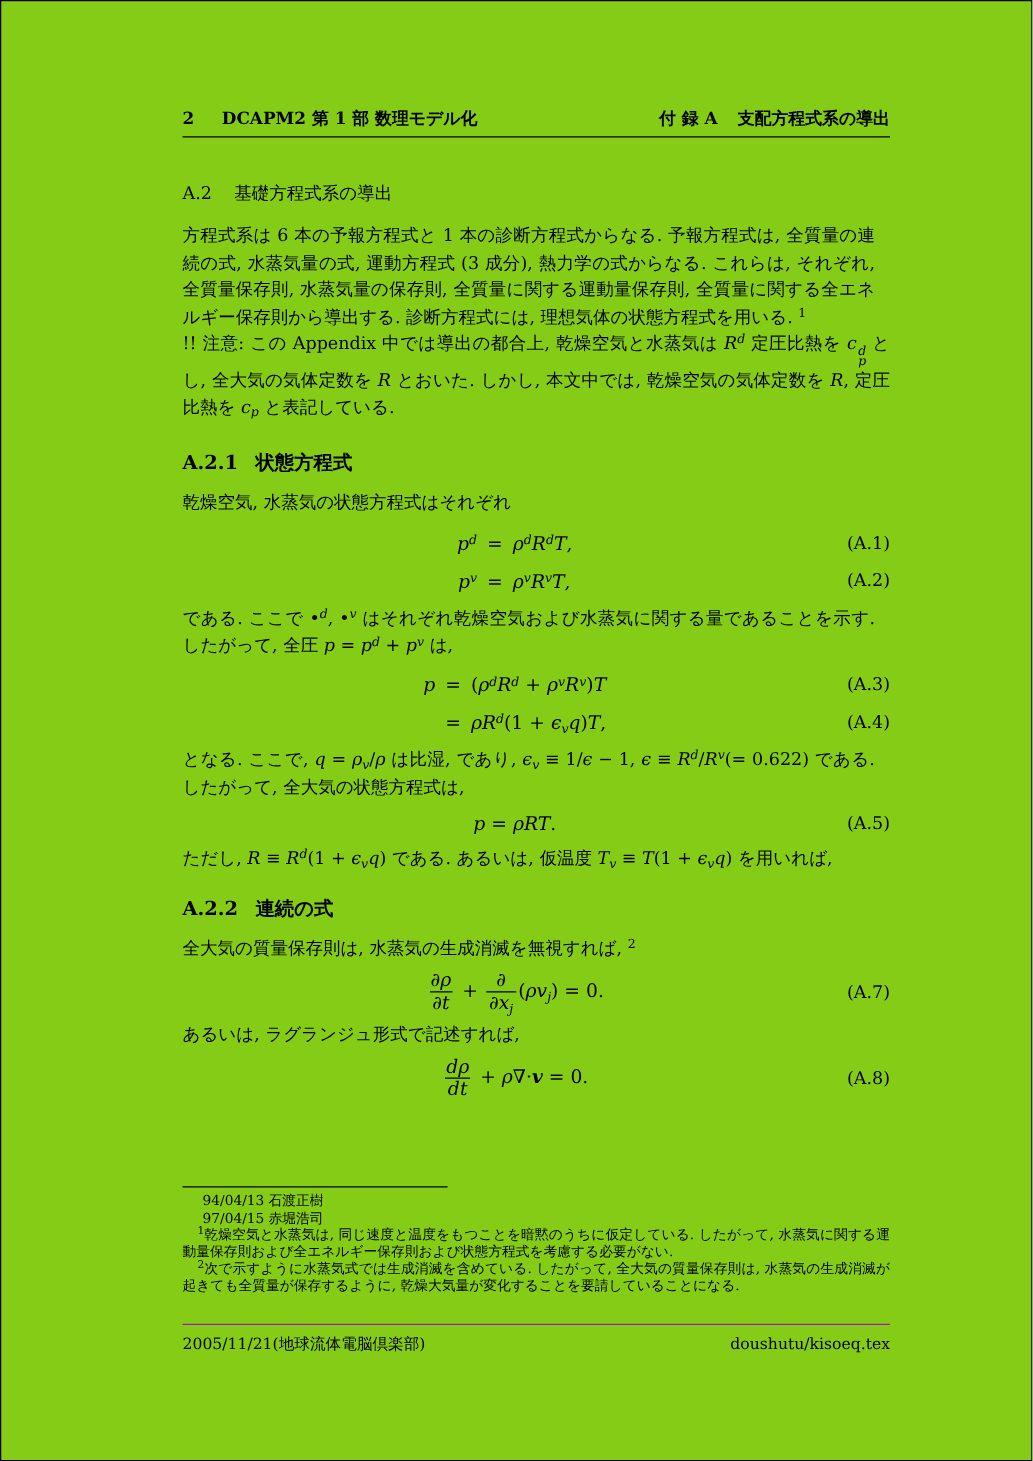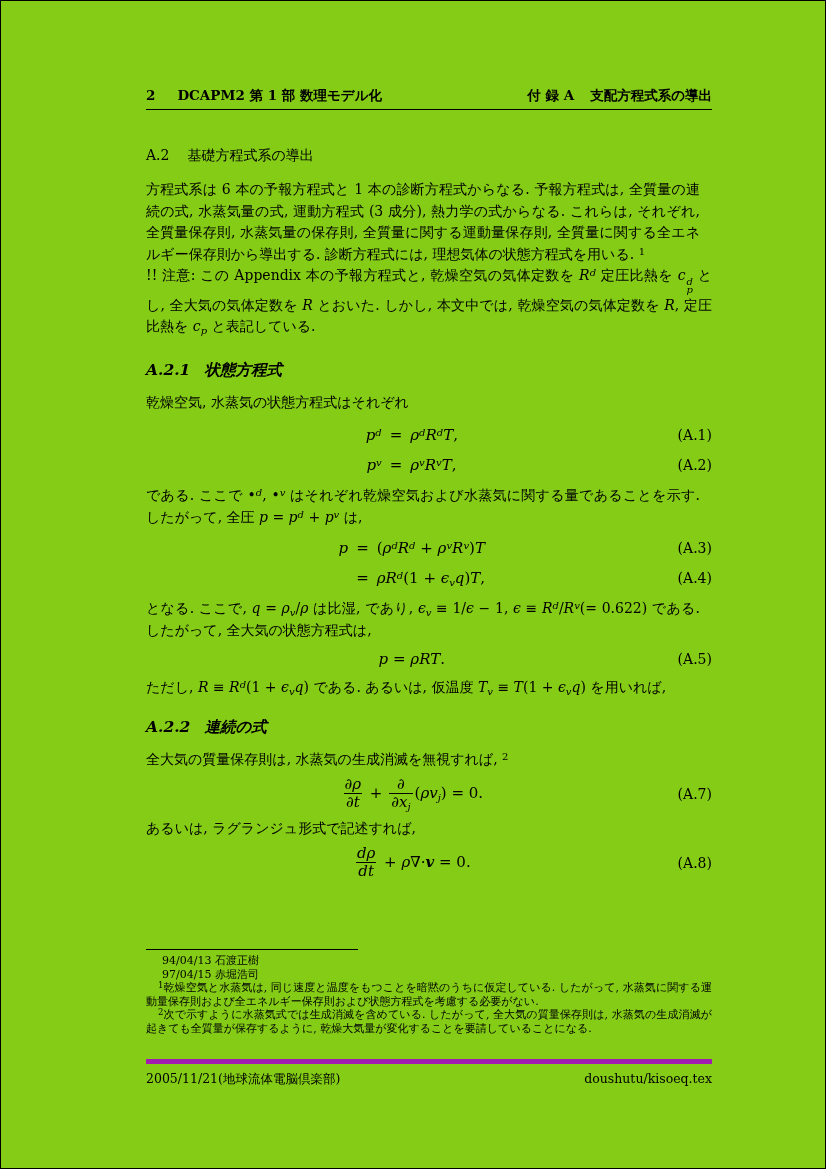--- a/index.html
+++ b/index.html
@@ -17,21 +17,21 @@
 
   
   .header{display:flex;justify-content:space-between;font-weight:bold;font-size:13.5px;line-height:17px;}
   .header .hl span:first-child{margin-right:22px;}
   .header .hr span:first-child{margin-right:16px;}
   .header-rule{border-top:1px solid #000;margin-top:5px;height:0;}
 
   
   h1.sec{font-size:14px;font-weight:normal;margin:33px 0 0 0;line-height:24px;}
   h1.sec .secnum{margin-right:18px;}
-  h2.sec{font-size:15.5px;font-weight:bold;margin:22px 0 0 0;line-height:20px;font-style:italic;}
+  h2.sec{font-size:15.5px;font-weight:bold;margin:22px 0 0 0;line-height:20px;}
   h2.sec .secnum{margin-right:14px;}
 
   
   p.para{margin:12px 12px 0 0;font-size:14px;line-height:21.5px;text-align:justify;}
   p.cont{margin:0;}
   p.mt8{margin-top:8px;} p.mt6{margin-top:6px;}
 
   
   .tk-i{font-style:italic;}
   .tk-b{font-style:italic;font-weight:bold;}
@@ -54,21 +54,21 @@
   .eq-one{margin:6px 0 6px 0;}
 
   
   .footnotes{position:absolute;left:145px;top:948px;width:566px;font-size:11px;line-height:13.5px;}
   .fnrule{width:212px;border-top:1px solid #000;margin-bottom:4px;height:0;}
   .fn-date{margin:0 0 0 16px;}
   p.fn{margin:0;text-indent:12px;text-align:justify;}
   .fn sup.sup{font-size:8.5px;vertical-align:3.5px;}
 
   
-  .footer{position:absolute;left:145px;top:1058px;width:566px;border-top:5px solid #a21caf;padding-top:7px;display:flex;justify-content:space-between;font-size:12.5px;}
+  .footer{position:absolute;left:145px;top:1058px;width:566px;border-top:1px solid #a21caf;padding-top:7px;display:flex;justify-content:space-between;font-size:12.5px;}
 </style>
 </head>
 <body>
 
 <div class="page">
   <div class="content">
 
     <div class="header">
       <div class="hl">
         <span>2</span><span>DCAPM2 第 1 部 数理モデル化</span>
@@ -77,21 +77,21 @@
         <span>付 録 A</span><span>支配方程式系の導出</span>
       </div>
     </div>
     <div class="header-rule"></div>
 
     <h1 class="sec">
       <span class="secnum">A.2</span><span>基礎方程式系の導出</span>
     </h1>
 
     <p class="para"><span class="tk-r">方程式系は 6 本の予報方程式と 1 本の診断方程式からなる. 予報方程式は, 全質量の連続の式, 水蒸気量の式, 運動方程式 (3 成分), 熱力学の式からなる. これらは, それぞれ, 全質量保存則, 水蒸気量の保存則, 全質量に関する運動量保存則, 全質量に関する全エネルギー保存則から導出する. 診断方程式には, 理想気体の状態方程式を用いる. </span><sup class="tk-r sup">1</sup></p>
-    <p class="para cont"><span class="tk-r">!! 注意: この Appendix 本の予報方程式と, 乾燥空気の気体定数を </span><span class="tk-i">R</span><sup class="tk-i sup">d</sup><span class="tk-r"> 定圧比熱を </span><span class="tk-i">c</span><span class="ss">
+    <p class="para cont"><span class="tk-r">!! 注意: この Appendix 中では導出の都合上, 乾燥空気と水蒸気は </span><span class="tk-i">R</span><sup class="tk-i sup">d</sup><span class="tk-r"> 定圧比熱を </span><span class="tk-i">c</span><span class="ss">
           <span class="tk-i">d</span>
           <span class="tk-i">p</span>
         </span><span class="tk-r"> とし, 全大気の気体定数を </span><span class="tk-i">R</span><span class="tk-r"> とおいた. しかし, 本文中では, 乾燥空気の気体定数を </span><span class="tk-i">R</span><span class="tk-r">, 定圧比熱を </span><span class="tk-i">c</span><sub class="tk-i sub">p</sub><span class="tk-r"> と表記している.</span></p>
 
     <h2 class="sec">
       <span class="secnum">A.2.1</span><span>状態方程式</span>
     </h2>
 
     <p class="para"><span class="tk-r">乾燥空気, 水蒸気の状態方程式はそれぞれ</span></p>
 

